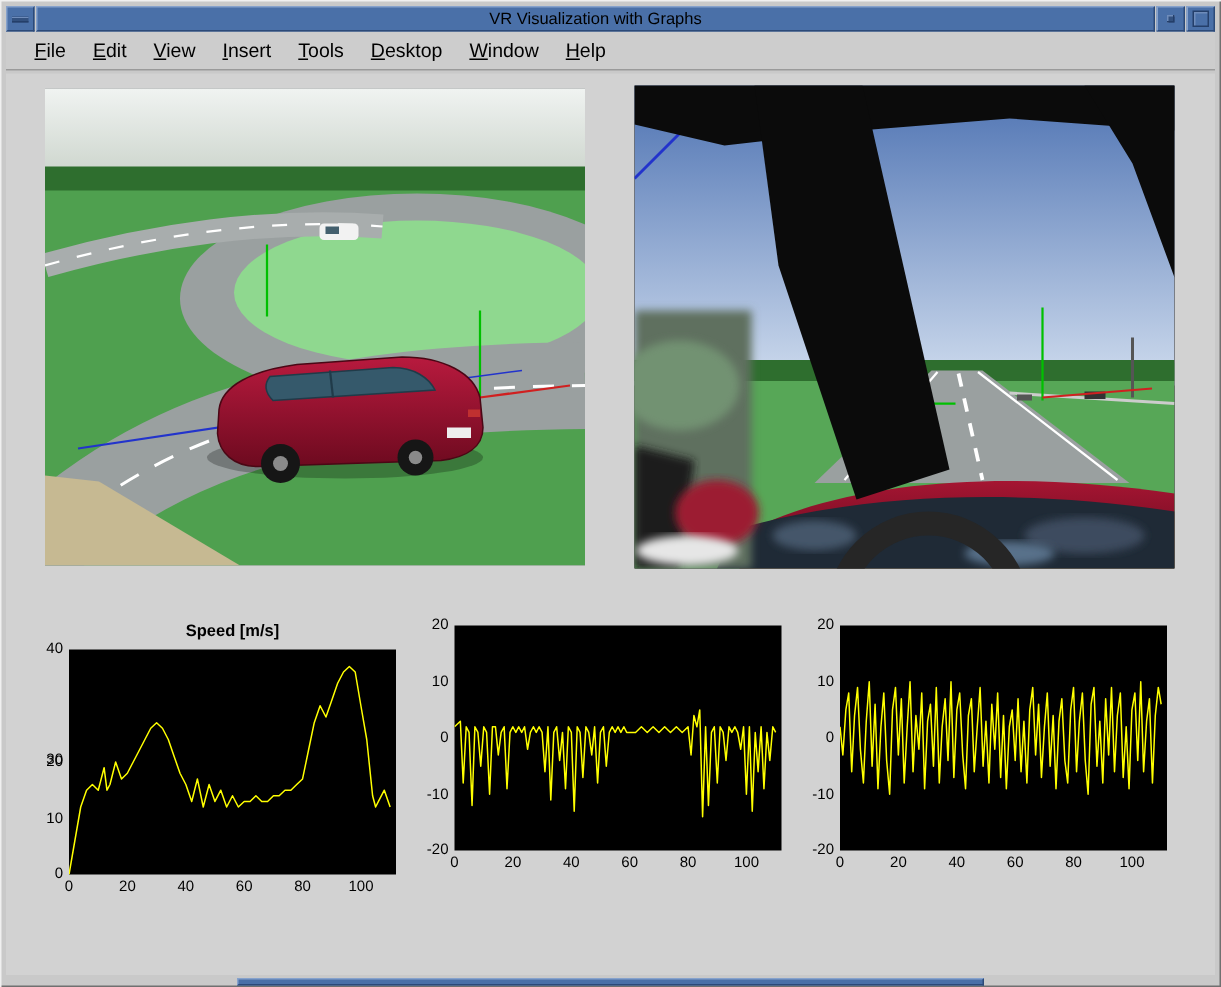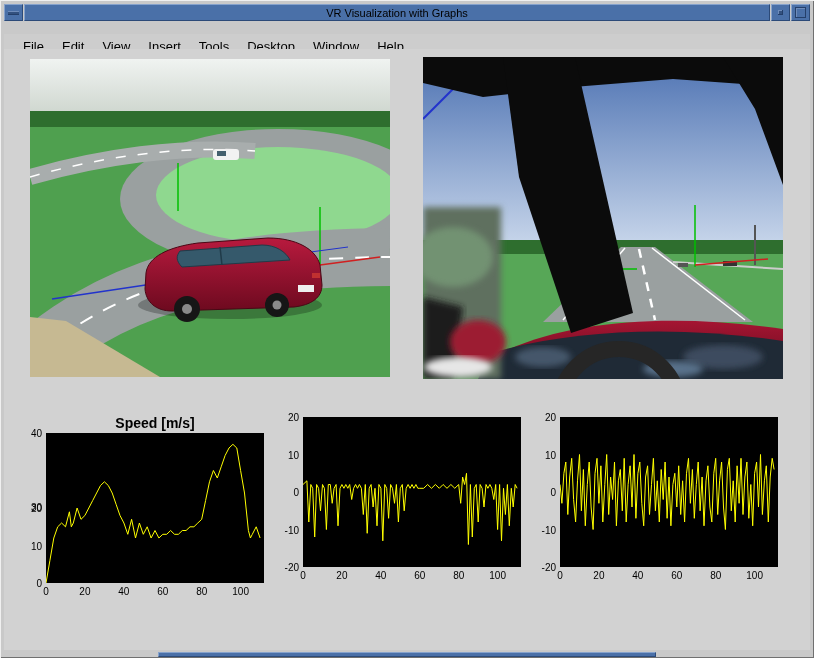--- a/index.html
+++ b/index.html
@@ -10,32 +10,32 @@
   .tb-btn{width:19px;background:#4a70a8;border:1px solid;border-color:#86a2cc #2c4a78 #2c4a78 #86a2cc;
           box-sizing:border-box;display:flex;align-items:center;justify-content:center;cursor:pointer;}
   .tb-title{flex:1;background:#4a70a8;border:1px solid;border-color:#86a2cc #2c4a78 #2c4a78 #86a2cc;
             box-sizing:border-box;color:#000;font-size:11px;display:flex;align-items:center;justify-content:center;}
   .glyph-menu{width:11px;height:4px;background:#33517f;box-shadow:inset 0 1px 0 #1f3least;}
   .glyph-menu{box-shadow:inset 0 -1px 0 #243f6a, inset 0 1px 0 #6f8cba;}
   .glyph-min{width:5px;height:5px;background:#33517f;box-shadow:inset -1px -1px 0 #243f6a, inset 1px 1px 0 #6f8cba;}
   .glyph-max{width:11px;height:11px;box-sizing:border-box;border:1px solid #243f6a;background:#4a70a8;
              box-shadow:inset 1px 1px 0 #6f8cba;}
   
-  .menubar{height:25px;margin-top:13px;background:#cdcdcd;border-bottom:1px solid #9a9a9a;
+  .menubar{height:25px;margin-top:0;background:#cdcdcd;border-bottom:1px solid #9a9a9a;
            display:flex;align-items:center;padding-left:10px;font-size:13px;color:#000;}
   .menu-item{padding:3px 9px;cursor:default;}
   
   .content{position:absolute;left:4px;right:4px;top:49px;bottom:8px;background:#d2d2d2;overflow:hidden;}
   .view-exterior{position:absolute;left:26px;top:10px;width:360px;height:318px;background:#9aa0a0;}
   .view-driver{position:absolute;left:419px;top:8px;width:360px;height:322px;background:#000;}
   .view-exterior svg,.view-driver svg{display:block;width:100%;height:100%;}
   
   .charts-row{position:absolute;left:6px;top:366px;display:flex;}
   .chart{width:257px;position:relative;}
-  .chart-title{margin-left:36px;width:218px;text-align:center;font-size:14px;font-weight:bold;color:#000;height:16px;}
+  .chart-title{margin-left:36px;width:218px;text-align:center;font-size:11px;font-weight:bold;color:#000;height:16px;}
   .plot-wrap{margin-left:36px;margin-top:2px;position:relative;width:218px;height:150px;background:#000;}
   .plot-wrap svg{position:absolute;left:0;top:0;width:100%;height:100%;}
   .yticks,.xticks{position:absolute;left:0;top:0;width:100%;height:100%;pointer-events:none;}
   .ytick{position:absolute;right:100%;padding-right:4px;transform:translateY(-50%);font-size:10px;color:#000;white-space:nowrap;}
   .xtick{position:absolute;top:100%;padding-top:3px;transform:translateX(-50%);font-size:10px;color:#000;}
   
   .bottom-strip{position:absolute;left:158px;right:158px;bottom:1px;height:5px;background:#4a70a8;
                 border:1px solid;border-color:#86a2cc #2c4a78 #2c4a78 #86a2cc;box-sizing:border-box;}
 </style>
 </head>

